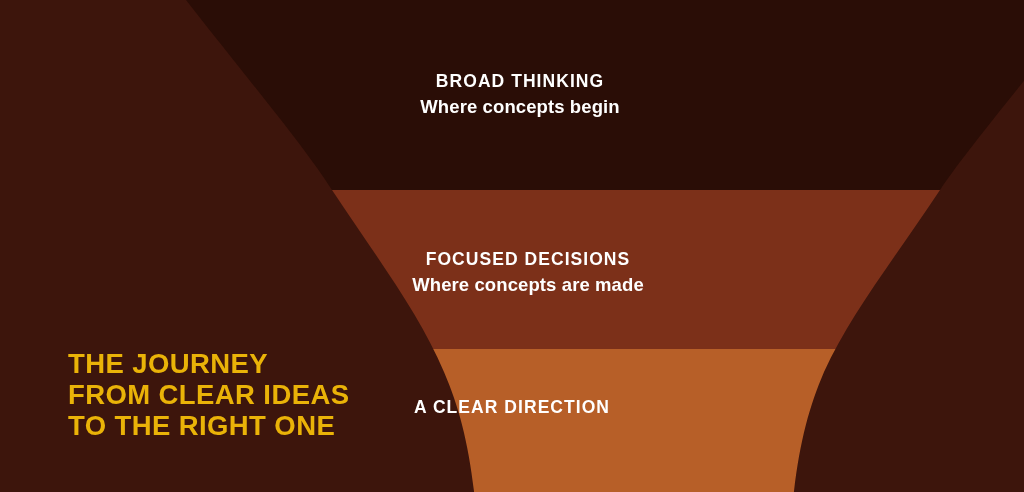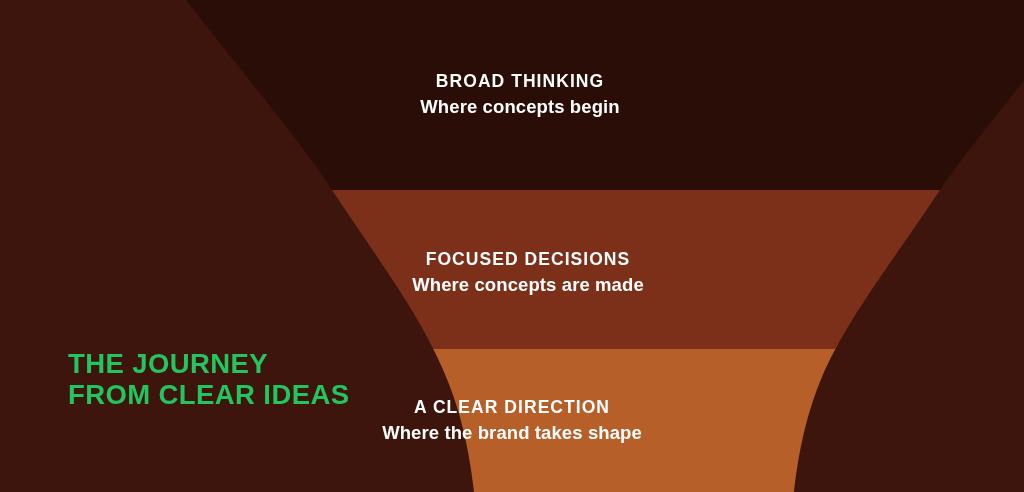--- a/index.html
+++ b/index.html
@@ -35,21 +35,21 @@
 
   
   #headline {
     position: absolute;
     left: 68px;
     top: 348px;
     width: 300px;
   }
   #headline .hl-line {
     display: block;
-    color: #22c55e;
+    color: #eab308;
     font-size: 27.5px;
     font-weight: bold;
     line-height: 31px;
     letter-spacing: 0.4px;
     white-space: nowrap;
   }
 
   
   .stage-block {
     position: absolute;
@@ -105,31 +105,31 @@
 
       <rect x="0" y="349" width="1024" height="183" fill="#b75f28"></rect>
     </g>
   </svg>
 
   <div class="stage-layer">
 
     <div id="headline" style="color: rgb(244, 236, 232);">
       <span class="hl-line">THE JOURNEY</span>
       <span class="hl-line">FROM CLEAR IDEAS</span>
+      <span class="hl-line">TO THE RIGHT ONE</span>
     </div>
 
     <div class="stage-block" id="stage-block-0">
       <span class="stage-title">BROAD THINKING</span>
       <span class="stage-sub">Where concepts begin</span>
     </div>
 
     <div class="stage-block" id="stage-block-1">
       <span class="stage-title">FOCUSED DECISIONS</span>
       <span class="stage-sub">Where concepts are made</span>
     </div>
 
     <div class="stage-block" id="stage-block-2">
       <span class="stage-title">A CLEAR DIRECTION</span>
-      <span class="stage-sub">Where the brand takes shape</span>
     </div>
 
   </div>
 </div>
 
 </body></html>

